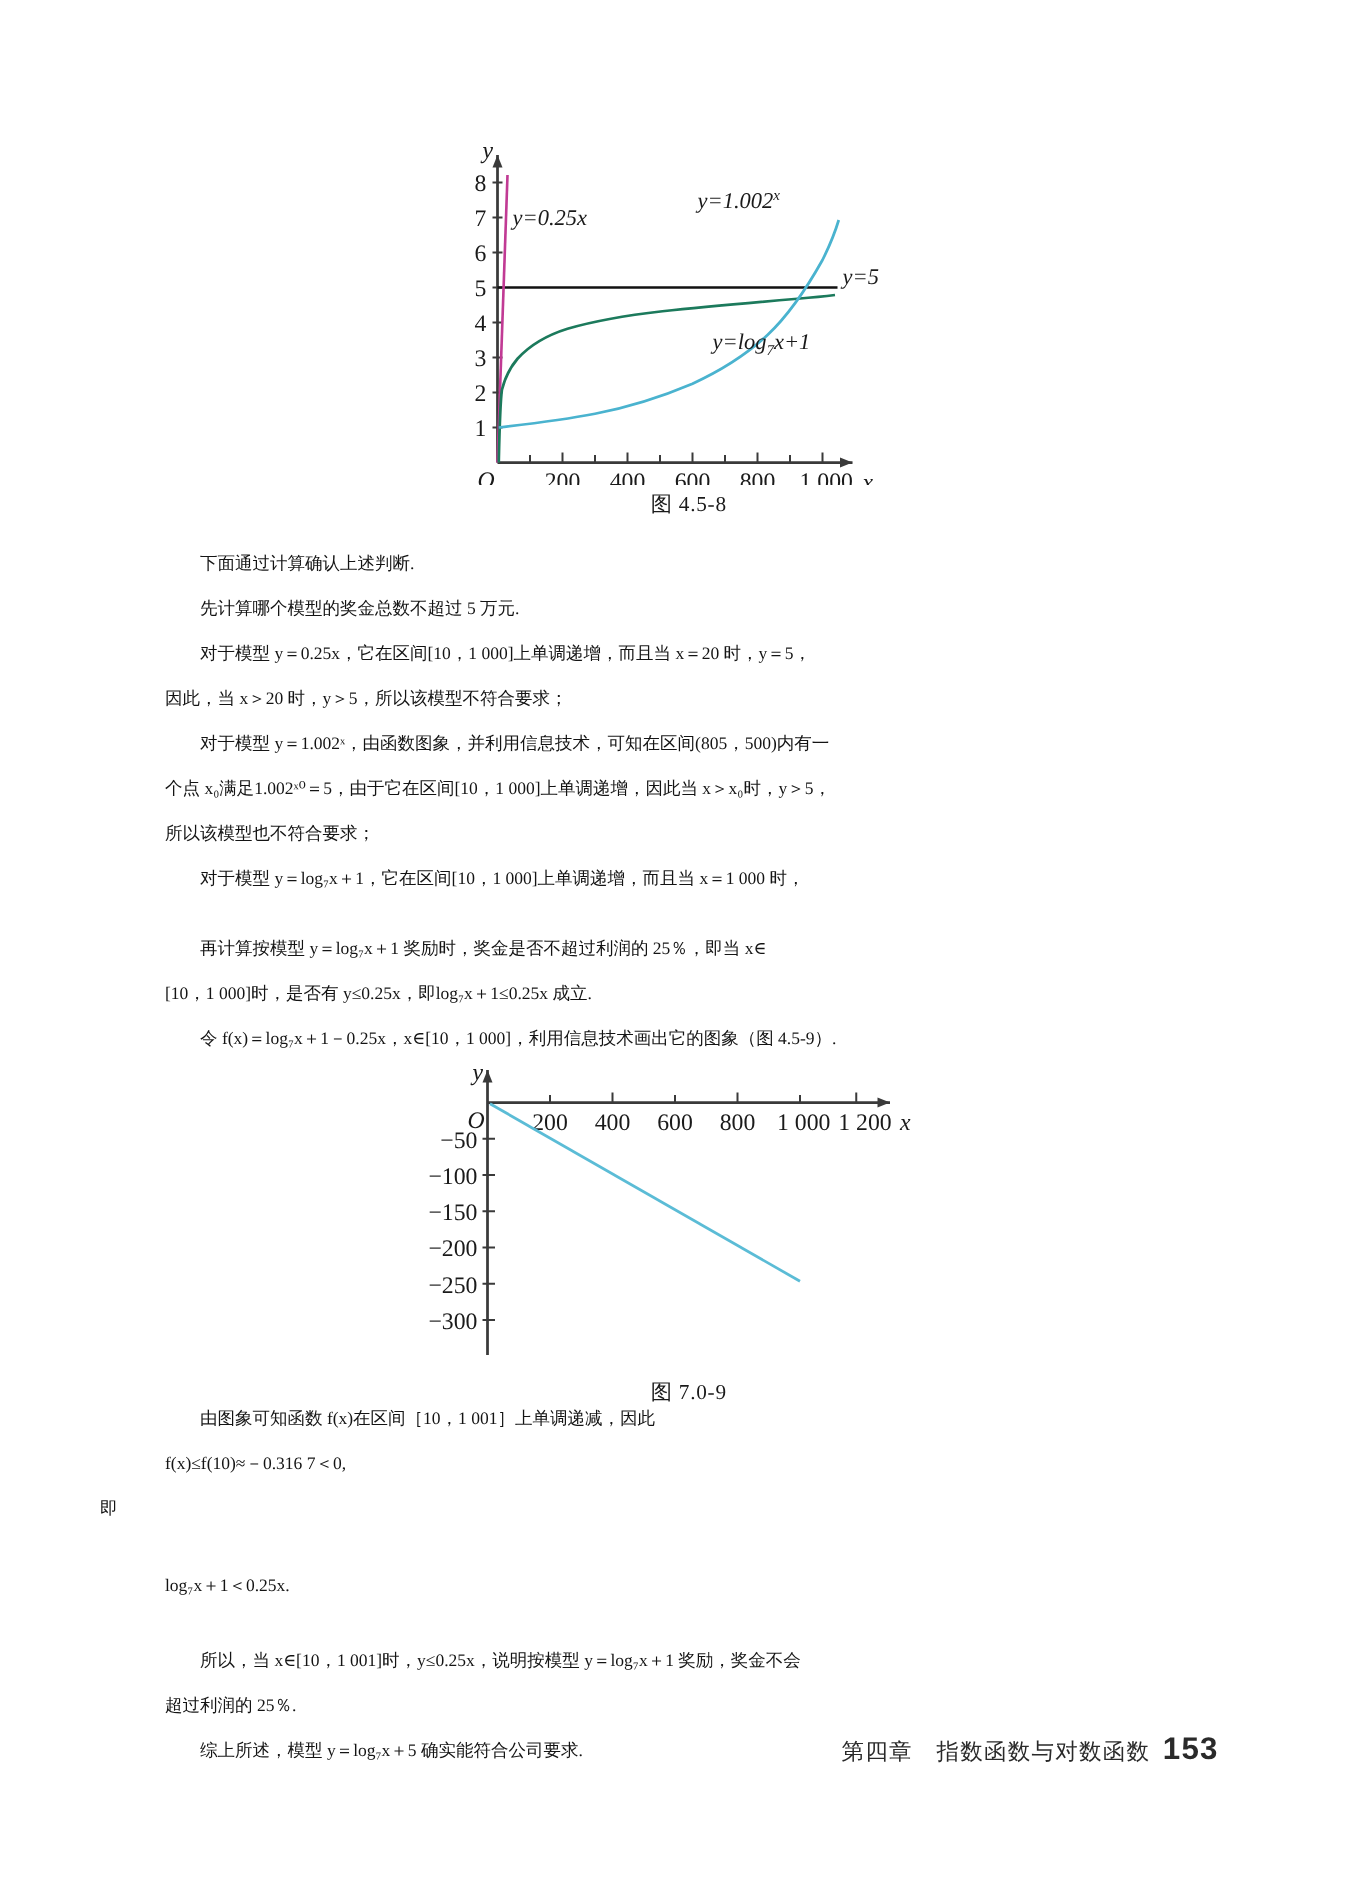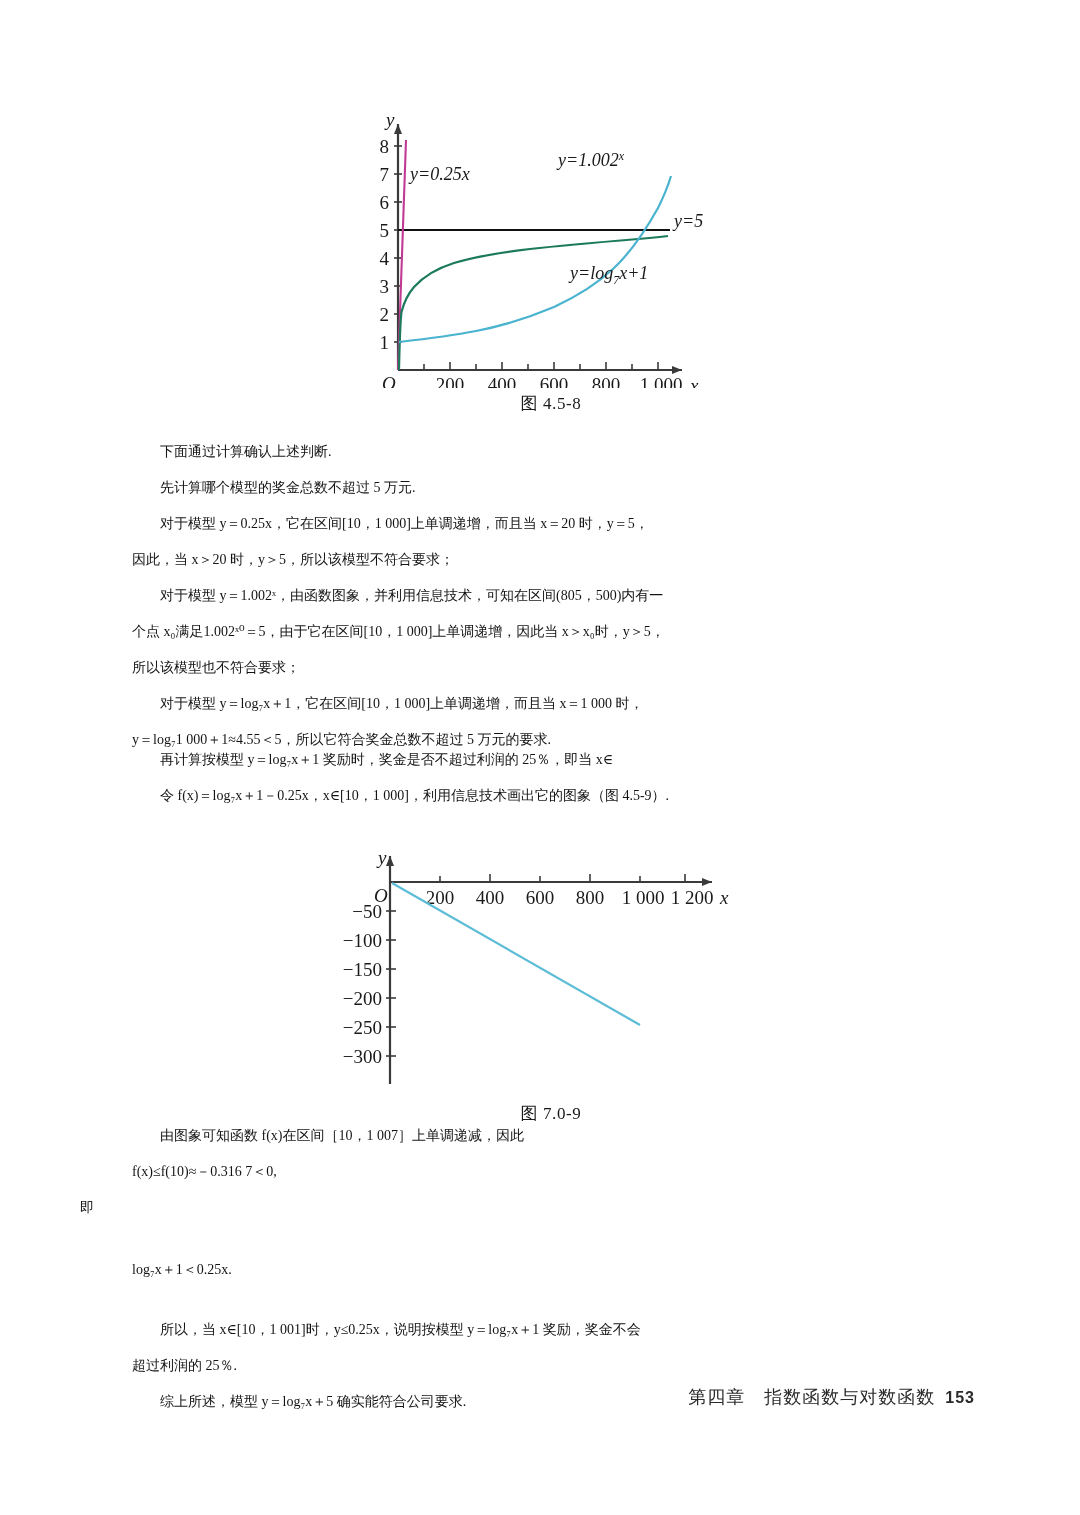--- a/index.html
+++ b/index.html
@@ -79,21 +79,21 @@
     top: 1385px;
     right: 105px;
     font-size: 18px;
     color: #2a2a2a;
     letter-spacing: 1px;
     white-space: nowrap;
   }
   #page-footer .folio {
     font-family: "Liberation Sans", sans-serif;
     font-weight: bold;
-    font-size: 16px;
+    font-size: 25px;
     margin-left: 10px;
   }
 
   
   text {
     font-family: "Liberation Serif", "DejaVu Serif", serif;
     fill: #1a1a1a;
   }
   .ax-num { font-size: 19px; }
   .ax-var { font-size: 19px; font-style: italic; }
@@ -192,25 +192,25 @@
 
   <div class="body-text" id="prose-top">
     <p class="para">下面通过计算确认上述判断.</p>
     <p class="para">先计算哪个模型的奖金总数不超过 5 万元.</p>
     <p class="para">对于模型 y＝0.25x，它在区间[10，1 000]上单调递增，而且当 x＝20 时，y＝5，</p>
     <p class="para noindent">因此，当 x＞20 时，y＞5，所以该模型不符合要求；</p>
     <p class="para">对于模型 y＝1.002ˣ，由函数图象，并利用信息技术，可知在区间(805，500)内有一</p>
     <p class="para noindent">个点 x₀满足1.002ˣ⁰＝5，由于它在区间[10，1 000]上单调递增，因此当 x＞x₀时，y＞5，</p>
     <p class="para noindent">所以该模型也不符合要求；</p>
     <p class="para">对于模型 y＝log₇x＋1，它在区间[10，1 000]上单调递增，而且当 x＝1 000 时，</p>
-    <p class="para noindent">y＝log₇1 000＋1≈4.55＜5，所以它符合奖金总数不超过 5 万元的要求.</p>
   </div>
 
   <div class="body-text" id="prose-mid">
     <p class="para">再计算按模型 y＝log₇x＋1 奖励时，奖金是否不超过利润的 25％，即当 x∈</p>
+    <p class="para noindent">[10，1 000]时，是否有 y≤0.25x，即log₇x＋1≤0.25x 成立.</p>
     <p class="para">令 f(x)＝log₇x＋1－0.25x，x∈[10，1 000]，利用信息技术画出它的图象（图 4.5-9）.</p>
   </div>
 
   <div class="figure" id="figure-459">
     <svg width="400" height="250" viewBox="0 0 400 250">
 
       <g>
         <line x1="50" y1="34" x2="372" y2="34" stroke="#3a3a3a" stroke-width="2.2"></line>
         <polygon points="372,34 362,30 362,38" fill="#3a3a3a"></polygon>
         <line x1="50" y1="8" x2="50" y2="236" stroke="#3a3a3a" stroke-width="2.2"></line>
@@ -254,21 +254,21 @@
       <text class="ax-var" x="38" y="16">y</text>
       <text class="ax-var" x="380" y="56">x</text>
       <text class="ax-var" x="34" y="54">O</text>
 
       <line x1="52" y1="35" x2="300" y2="177" stroke="#5bbcd6" stroke-width="2.2"></line>
     </svg>
     <div class="fig-caption">图 7.0-9</div>
   </div>
 
   <div class="body-text" id="prose-bot">
-    <p class="para">由图象可知函数 f(x)在区间［10，1 007］上单调递减，因此</p>
+    <p class="para">由图象可知函数 f(x)在区间［10，1 001］上单调递减，因此</p>
     <p class="centered">f(x)≤f(10)≈－0.316 7＜0,</p>
     <p class="hang">即</p>
     <p class="centered" style="margin-top:26px;">log₇x＋1＜0.25x.</p>
     <p class="para" style="margin-top:24px;">所以，当 x∈[10，1 001]时，y≤0.25x，说明按模型 y＝log₇x＋1 奖励，奖金不会</p>
     <p class="para noindent">超过利润的 25％.</p>
     <p class="para">综上所述，模型 y＝log₇x＋5 确实能符合公司要求.</p>
   </div>
 
   <div id="page-footer">
     <span>第四章　指数函数与对数函数</span><span class="folio">153</span>

